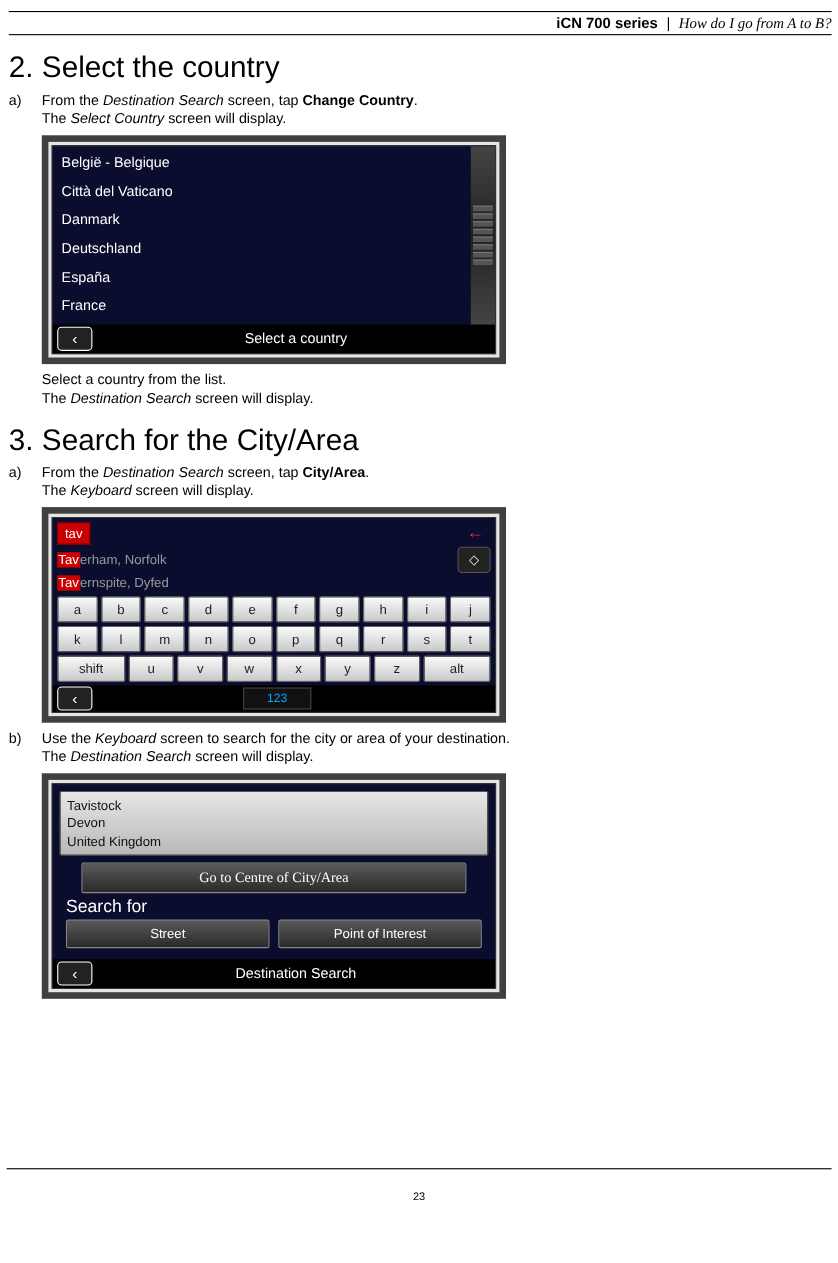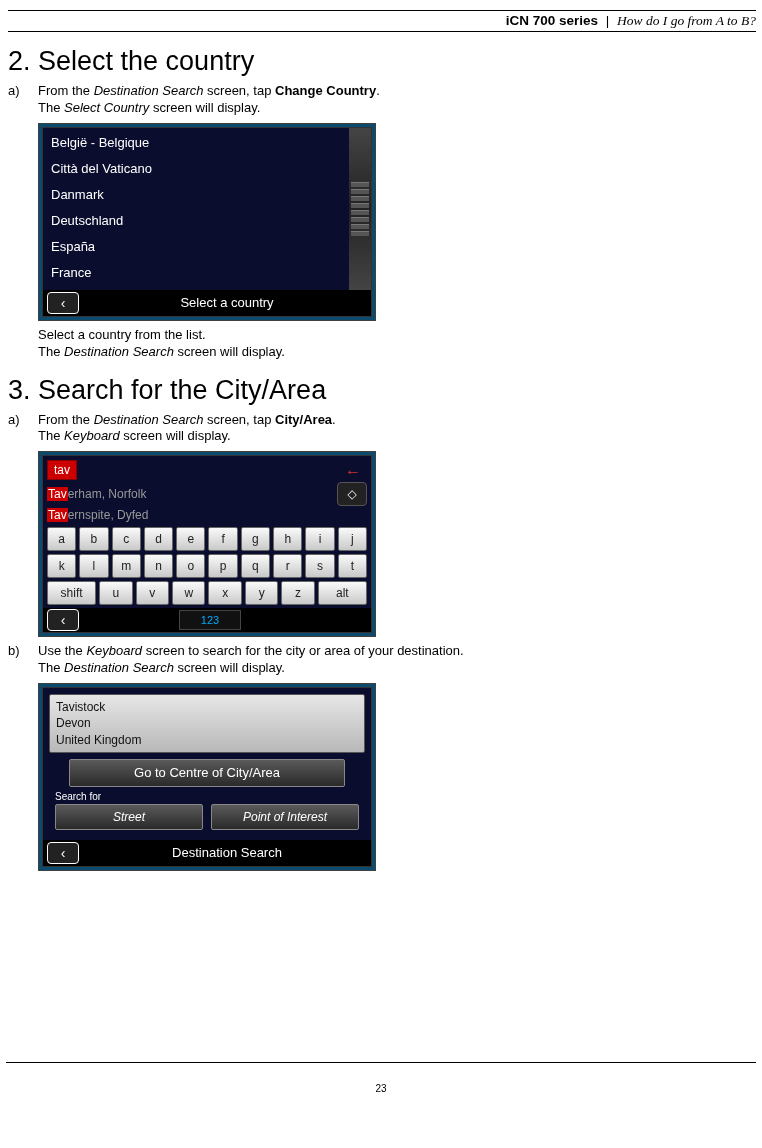--- a/index.html
+++ b/index.html
@@ -53,23 +53,23 @@
     width: 30px;
     flex-shrink: 0;
     font-family: Verdana, sans-serif;
     font-size: 13px;
   }
   .step .desc { flex: 1; line-height: 1.3; }
   .italic { font-style: italic; }
   b { font-weight: bold; }
   .shot {
     margin: 6px 0 6px 30px;
-    border: 1px solid #404040;
-    width: 338px;
-    background: #0c4a6e;
+    border: 6px solid #404040;
+    width: 422px;
+    background: #e5e5e5;
     box-sizing: border-box;
   }
   .shot-inner {
     margin: 3px;
     border: 1px solid #333;
     background: #0a0d2e;
   }
   
   .clist {
     display: flex;
@@ -161,30 +161,30 @@
     color:#111; padding:4px 6px; font-size:12px; line-height:1.35;
     margin-bottom:6px;
   }
   .ds-bigbtn {
     margin: 4px 20px;
     height: 26px;
     border:1px solid #888; border-radius:2px;
     background:linear-gradient(#5a5a5a,#2a2a2a);
     color:#fff; display:flex;align-items:center;justify-content:center;
     font-size:13px;
-  }
-  .ds-label { color:#fff; font-size:10px; margin:2px 6px; }
+    font-family:Liberation Serif, serif;
+  }
+  .ds-label { color:#fff; font-size:16px; margin:2px 6px; }
   .ds-two { display:flex; gap:8px; margin:2px 6px 6px 6px; }
   .ds-btn {
     flex:1; height:24px;
     border:1px solid #888; border-radius:2px;
     background:linear-gradient(#5a5a5a,#2a2a2a);
     color:#fff; display:flex;align-items:center;justify-content:center;
     font-size:12px;
-    font-style:italic;
   }
   .page-footer {
     position:absolute; bottom:6px; left:0; right:0;
     text-align:center; font-size:10px;
     border-top:1px solid #000; padding-top:20px;
     margin:0 6px;
   }
 </style>
 </head>
 <body>

